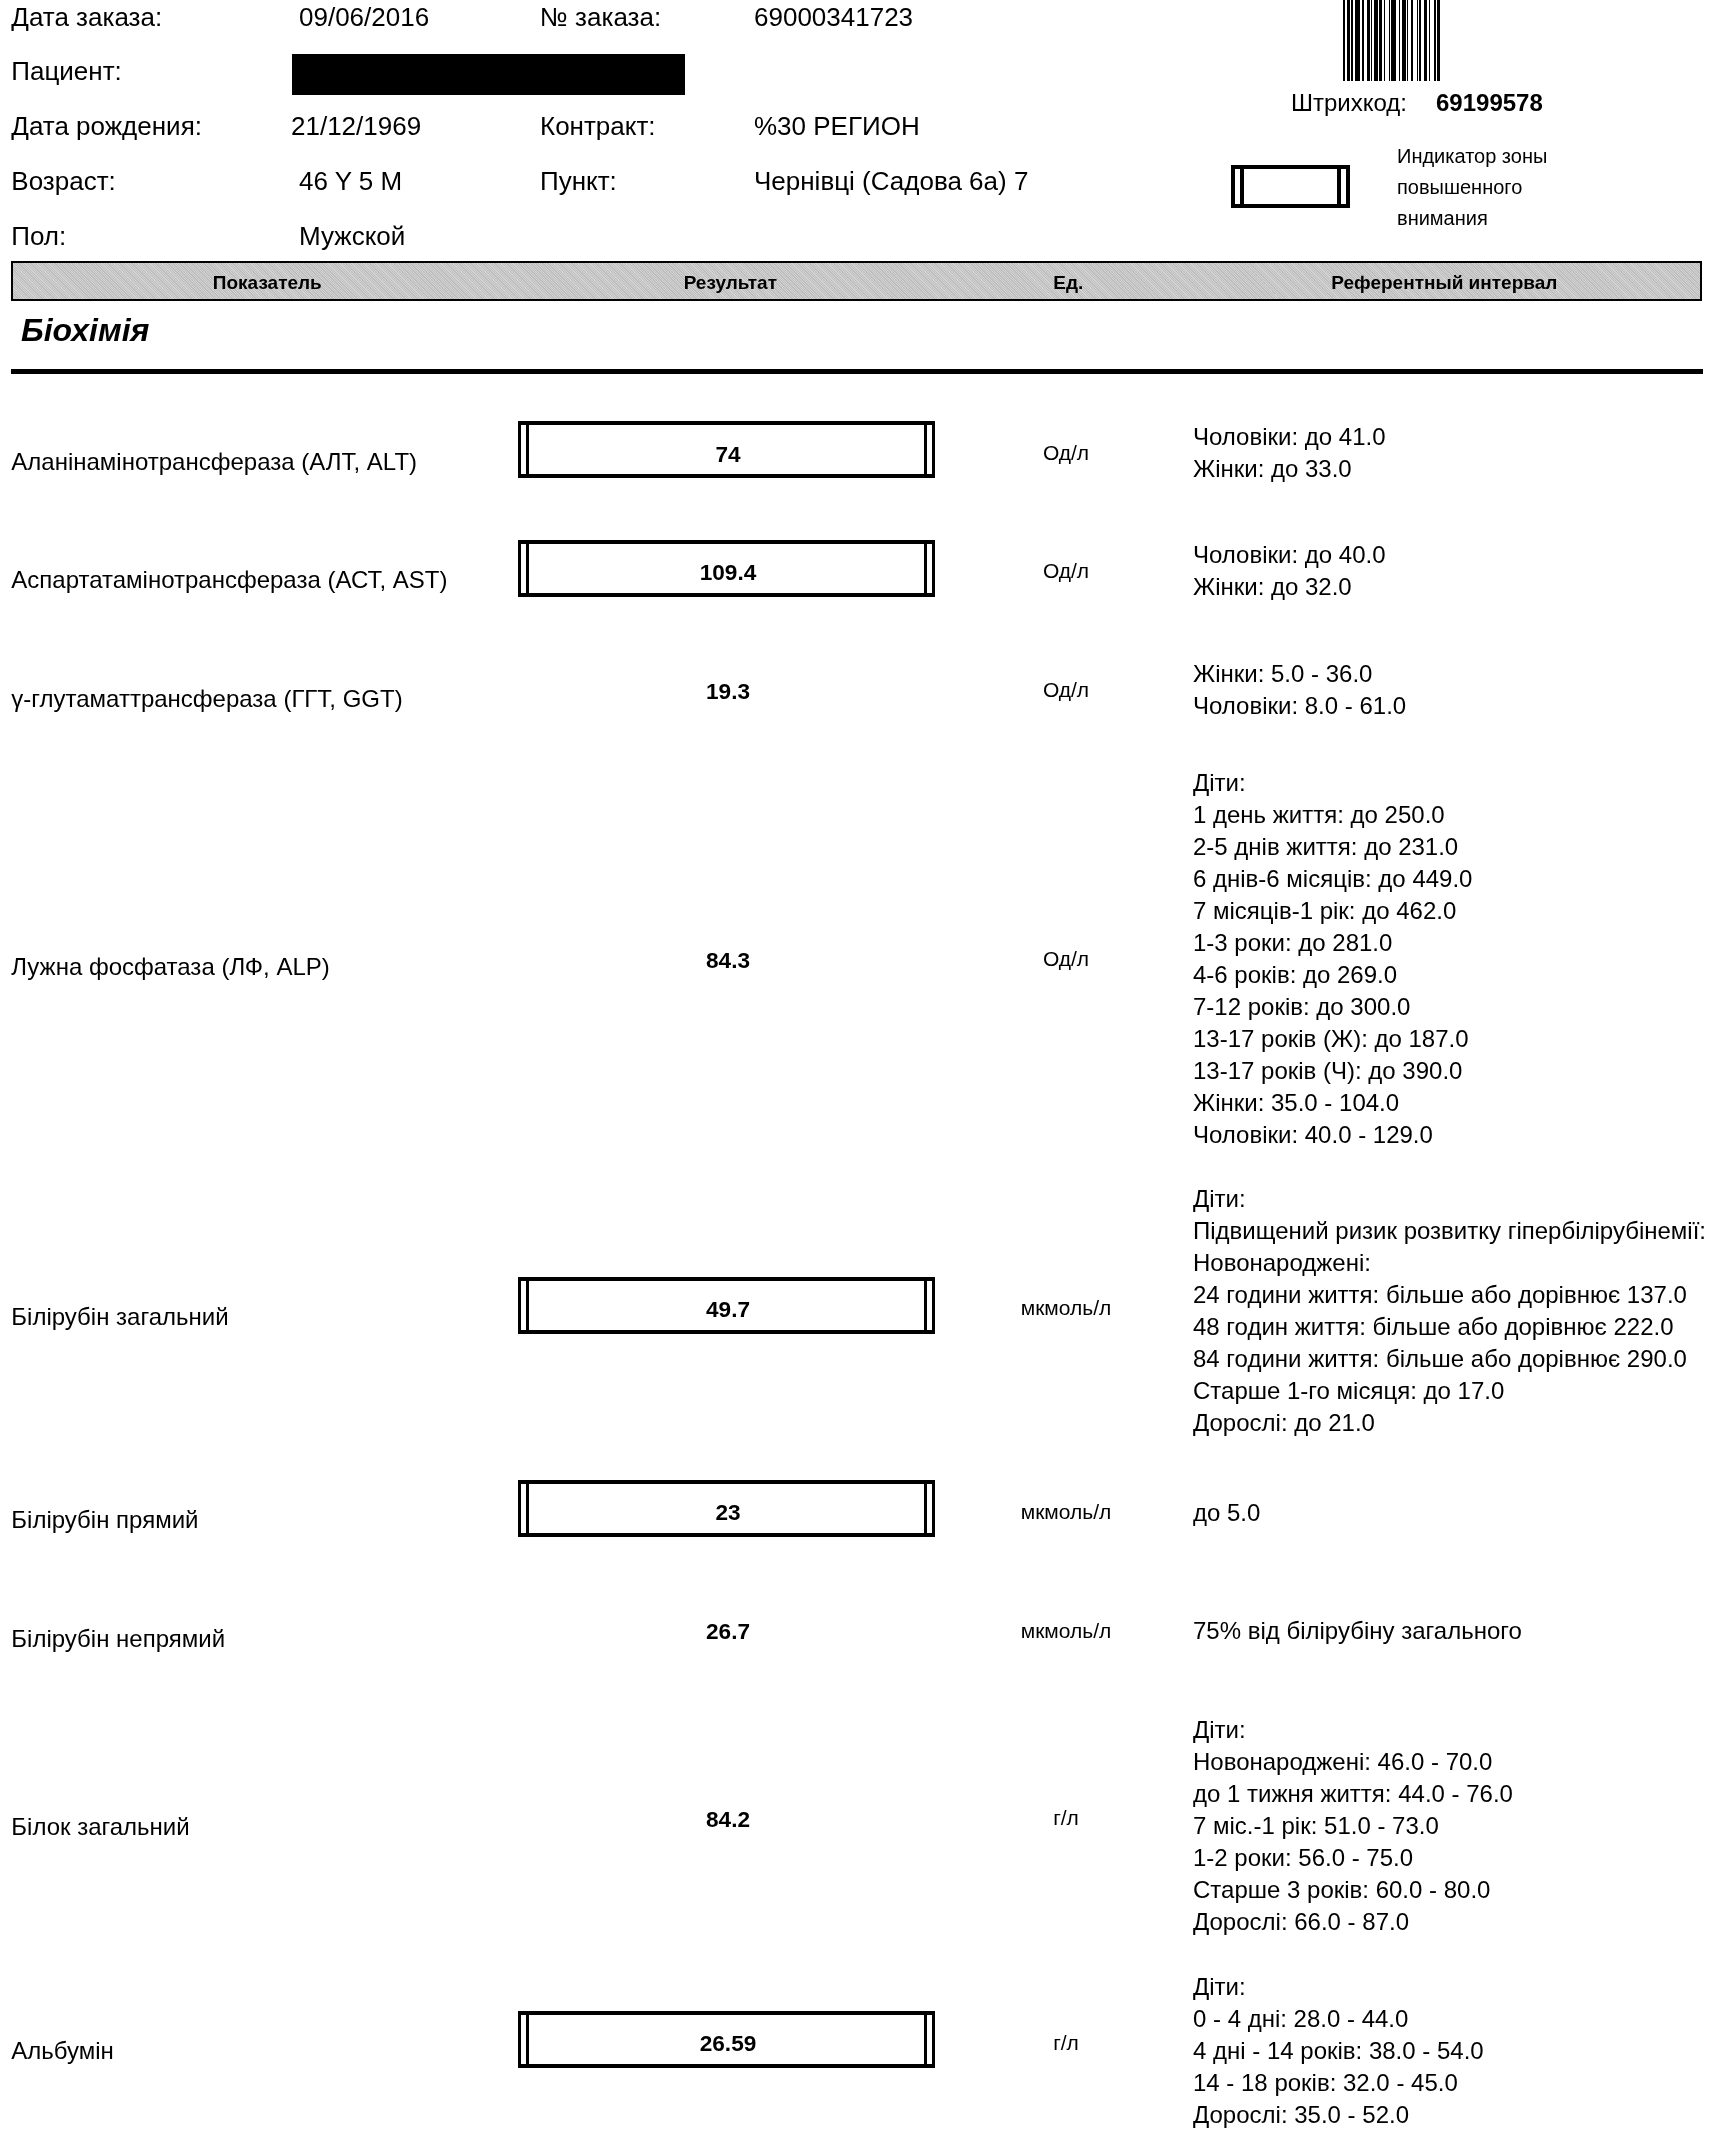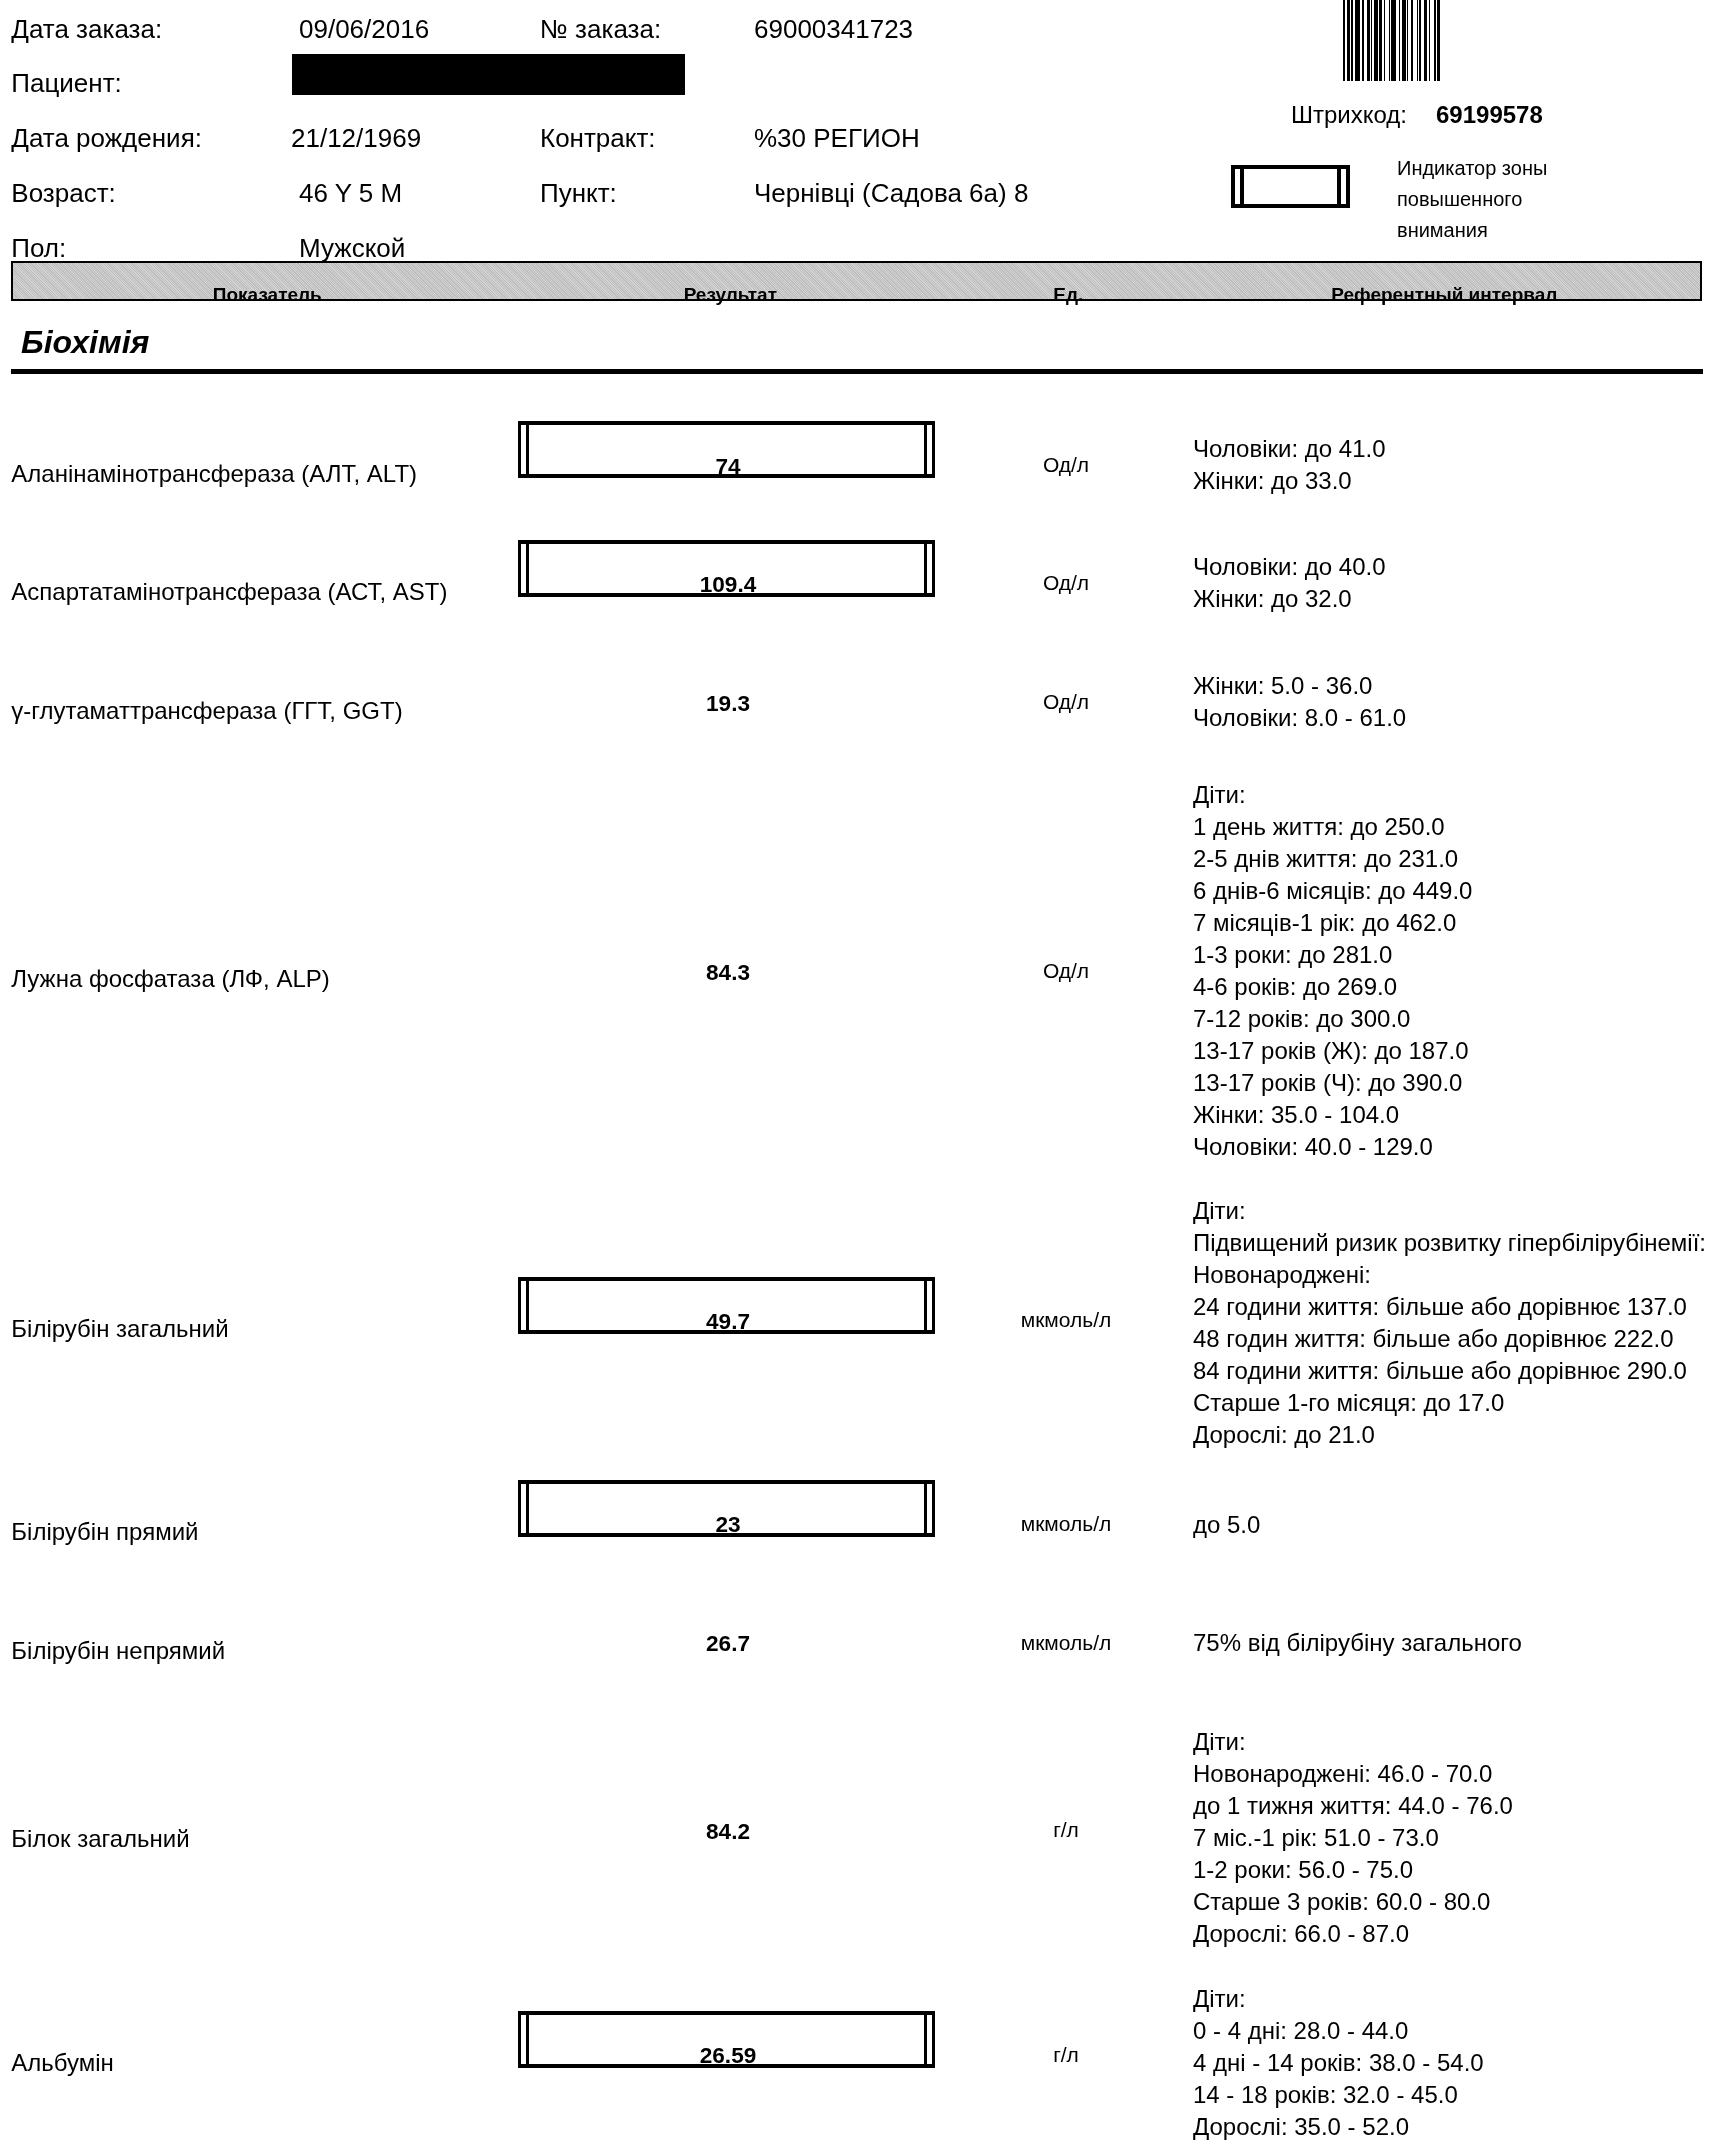--- a/index.html
+++ b/index.html
@@ -1,20 +1,20 @@
 <!DOCTYPE html>
 <html style="font-size:14px"><head>
   <meta charset="utf-8">
   <style>
     html, body { margin: 0; padding: 0; background: #ffffff; }
     body {
       width: 1715px; height: 2151px; position: relative; overflow: hidden;
       font-family: "Liberation Sans", sans-serif; color: #000;
     }
-    .abs { position: absolute; white-space: nowrap; margin-top: 12px; }
+    .abs { position: absolute; white-space: nowrap; }
     .hdr-lbl, .hdr-val { font-size: 26px; line-height: 31px; }
     .redact { position: absolute; left: 292px; top: 54px; width: 393px; height: 41px; background: #000; }
 
     .barcode { position: absolute; left: 1343px; top: 0; width: 130px; height: 81px; display: flex; align-items: stretch; }
     .barcode span { display: block; height: 100%; background: #000; }
     .barcode i { display: block; height: 100%; }
     .barcode-lbl { left: 1291px; top: 89px; font-size: 24px; }
     .barcode-val { left: 1436px; top: 89px; font-size: 24px; font-weight: bold; }
 
     .indicator-box {
@@ -66,21 +66,21 @@
   <div class="redact"></div>
 
   <span class="abs hdr-lbl" style="left:11.3px;top:111px;">Дата рождения:</span>
   <span class="abs hdr-val" style="left:291px;top:111px;">21/12/1969</span>
   <span class="abs hdr-lbl" style="left:540px;top:111px;">Контракт:</span>
   <span class="abs hdr-val" style="left:754px;top:111px;">%30 РЕГИОН</span>
 
   <span class="abs hdr-lbl" style="left:11.3px;top:166px;">Возраст:</span>
   <span class="abs hdr-val" style="left:299px;top:166px;">46 Y 5 M</span>
   <span class="abs hdr-lbl" style="left:540px;top:166px;">Пункт:</span>
-  <span class="abs hdr-val" style="left:754px;top:166px;">Чернівці (Садова 6а) 8</span>
+  <span class="abs hdr-val" style="left:754px;top:166px;">Чернівці (Садова 6а) 7</span>
 
   <span class="abs hdr-lbl" style="left:11.3px;top:221px;">Пол:</span>
   <span class="abs hdr-val" style="left:299px;top:221px;">Мужской</span>
 </div>
 
 <div class="barcode" id="barcode">
     <span style="width: 2.4px;"></span>
     <i style="width: 1.2px;"></i>
     <span style="width: 3.7px;"></span>
     <i style="width: 1.2px;"></i>

